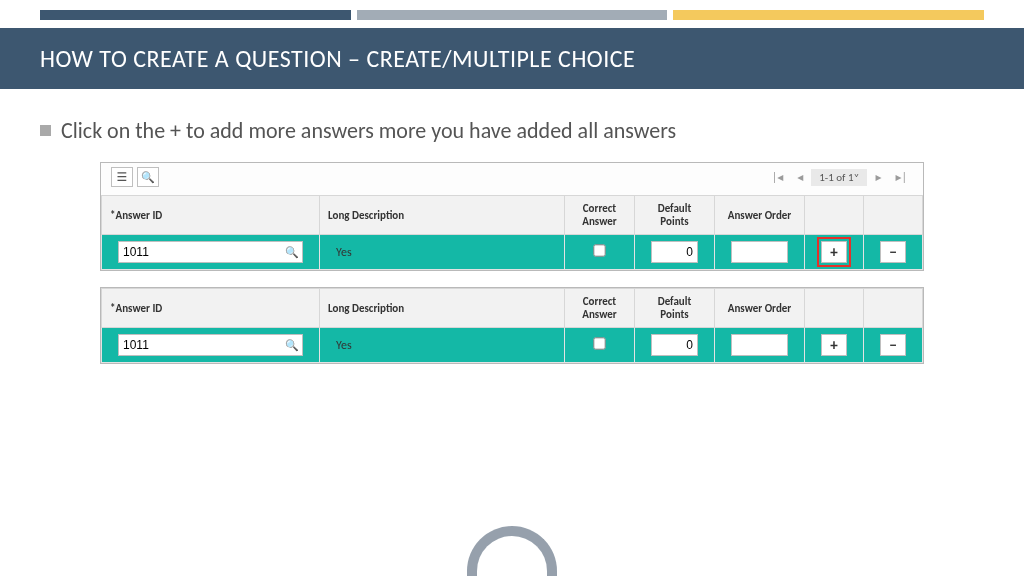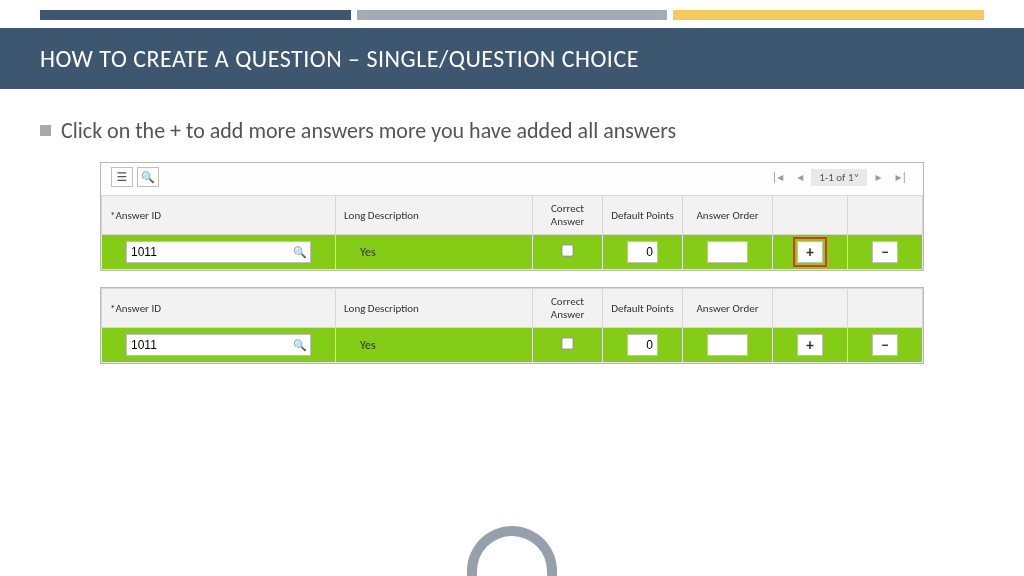--- a/index.html
+++ b/index.html
@@ -86,30 +86,30 @@
 
   table.grid {
     width: 100%;
     border-collapse: collapse;
   }
   table.grid th {
     background: #f2f2f2;
     border: 1px solid #d7d7d7;
     padding: 6px 8px;
     font-size: 11px;
-    font-weight: normal;
+    font-weight: bold;
     color: #333;
     text-align: left;
     vertical-align: middle;
   }
   table.grid th.center, table.grid td.center { text-align: center; }
   table.grid td {
     border: 1px solid #e3e3e3;
-    padding: 6px 24px;
-    background: #84cc16;
+    padding: 6px 16px;
+    background: #14b8a6;
     vertical-align: middle;
   }
   .col-id { width: 130px; }
   .col-correct { width: 70px; }
   .col-points { width: 80px; }
   .col-order { width: 90px; }
   .col-act { width: 36px; }
 
   .id-lookup {
     display: flex;
@@ -174,21 +174,21 @@
 </style>
 </head>
 <body>
 
 <div class="topbar">
   <div class="seg1"></div>
   <div class="seg2"></div>
   <div class="seg3"></div>
 </div>
 
-<div class="titleband">HOW TO CREATE A QUESTION – SINGLE/QUESTION CHOICE</div>
+<div class="titleband">HOW TO CREATE A QUESTION – CREATE/MULTIPLE CHOICE</div>
 
 <div class="content">
 
   <div class="bullet-line">
     <span class="sq"></span>
     <span>Click on the + to add more answers more you have added all answers</span>
   </div>
 
   <div class="panel">
     <div class="toolbar">

